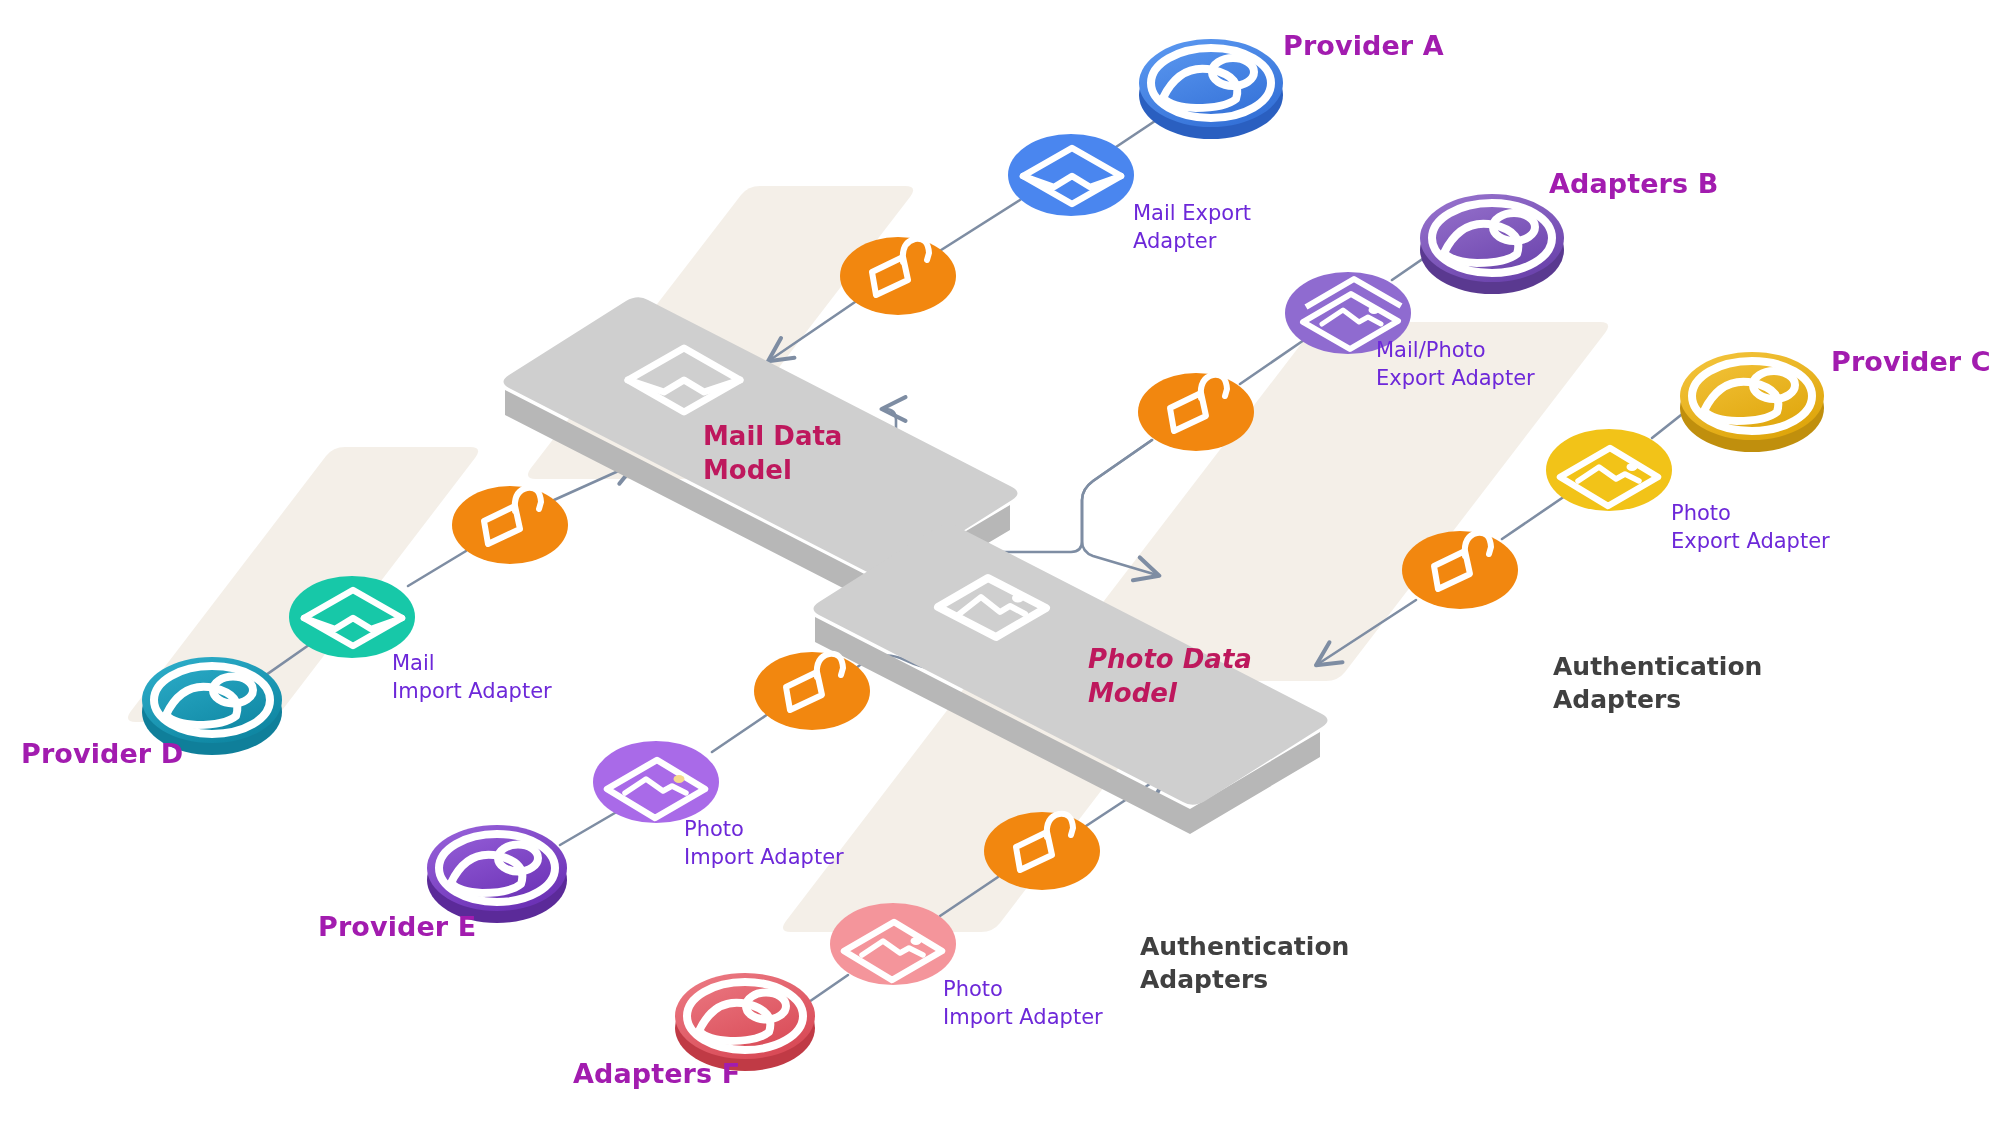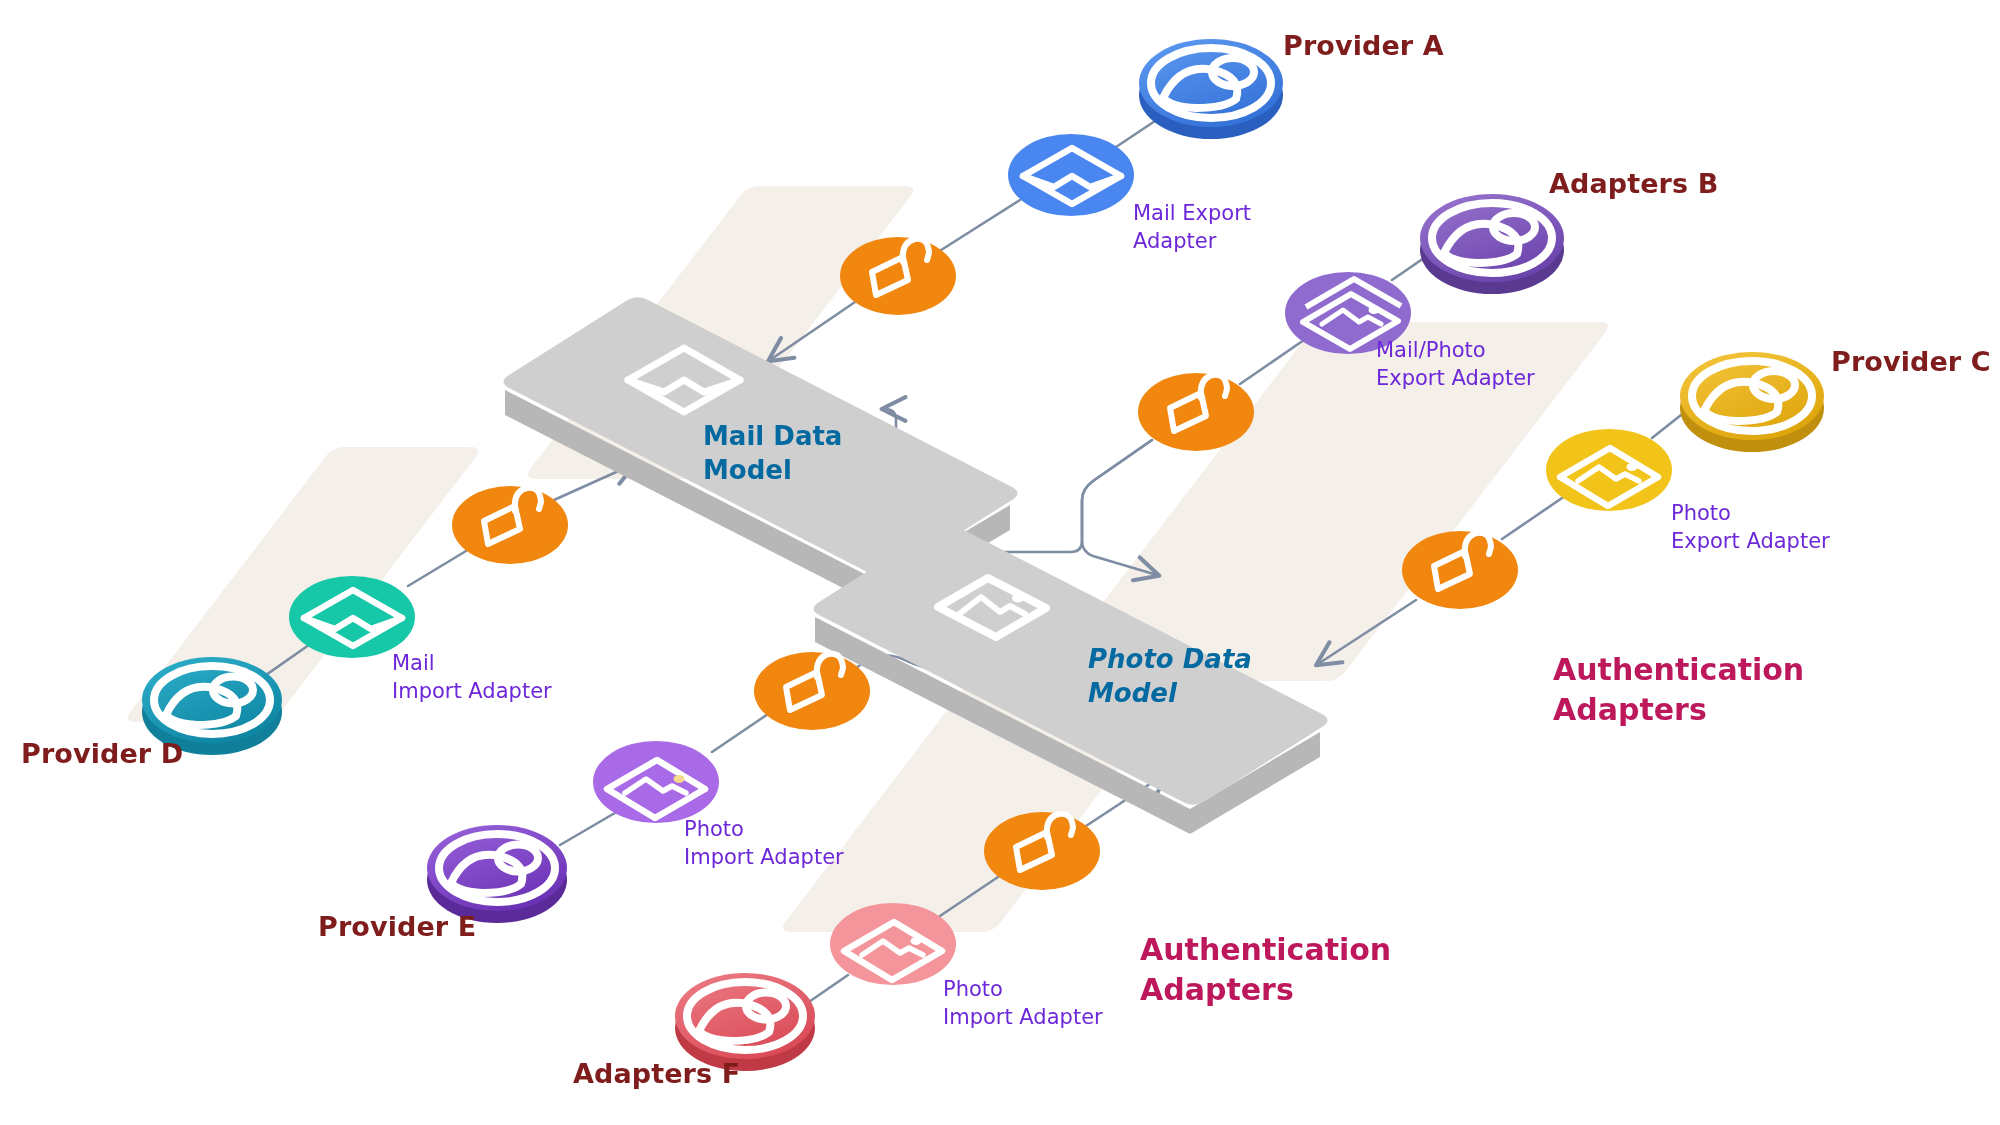--- a/index.html
+++ b/index.html
@@ -6,30 +6,30 @@
   html,body{margin:0;padding:0;background:#ffffff;}
   body{
     width:2000px;height:1125px;position:relative;overflow:hidden;
     font-family:"DejaVu Sans","Liberation Sans",sans-serif;
   }
   #stage{position:absolute;left:0;top:0;width:2000px;height:1125px;}
   svg#scene{position:absolute;left:0;top:0;width:2000px;height:1125px;}
 
   .lbl{position:absolute;white-space:pre;color:#55565a;}
   .lbl.provider{
-    font-size:27px;font-weight:700;color:#7f1d1d;letter-spacing:.1px;
+    font-size:27px;font-weight:700;color:#a21caf;letter-spacing:.1px;
   }
   .lbl.adapter{
     font-size:21px;font-weight:400;color:#6d28d9;line-height:1.32;
   }
   .lbl.auth{
-    font-size:30px;font-weight:700;color:#be185d;line-height:1.32;
+    font-size:25px;font-weight:700;color:#404040;line-height:1.32;
   }
   .slab-label{
-    position:absolute;font-size:26px;font-weight:700;color:#0369a1;
+    position:absolute;font-size:26px;font-weight:700;color:#be185d;
     line-height:1.3;white-space:pre;pointer-events:none;
   }
 </style>
 </head>
 <body>
 
 <div id="stage">
 
 <svg id="scene" viewBox="0 0 2000 1125">
   <defs>

